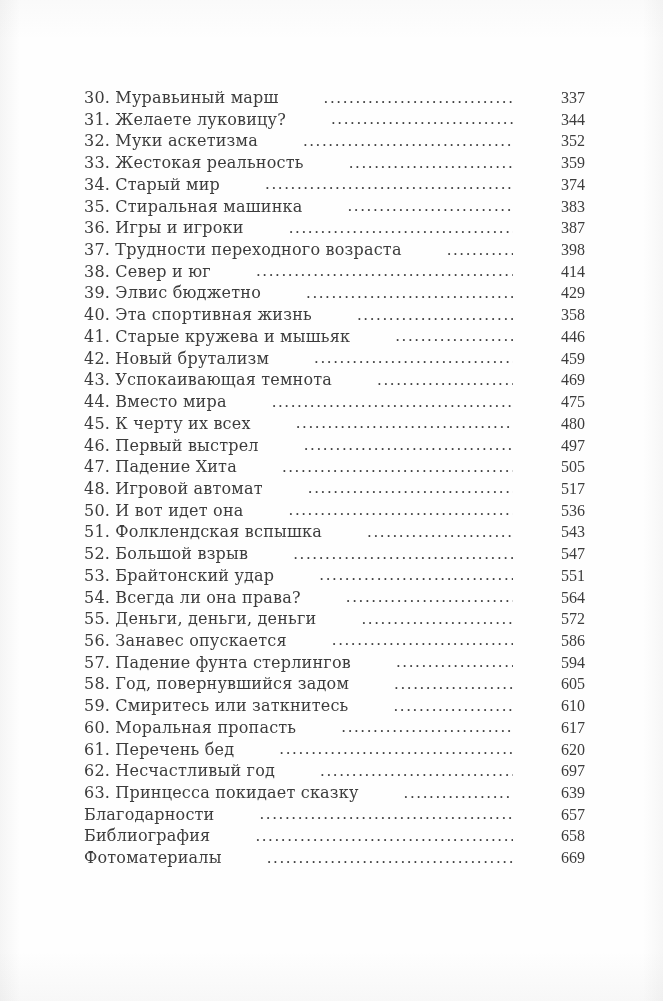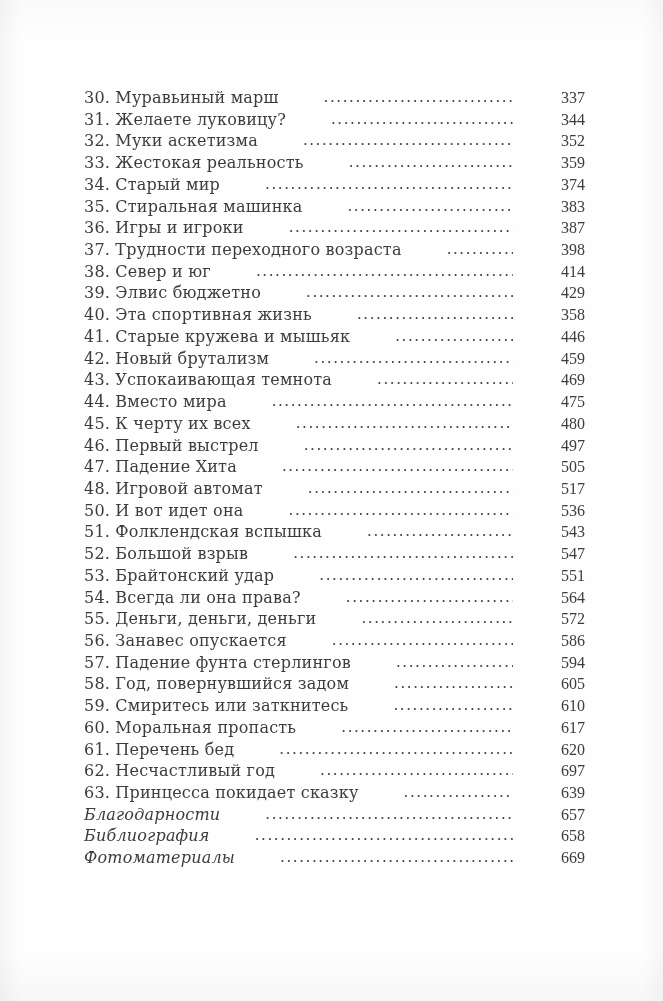--- a/index.html
+++ b/index.html
@@ -21,33 +21,32 @@
     color: #3c3c3c;
   }
   .toc {
     position: absolute;
     left: 84px;
     top: 87px;
     width: 501px;
   }
   .toc-row {
     display: flex;
-    align-items: flex-end;
+    align-items: center;
     height: 21.72px;
     font-size: 16px;
     line-height: 21.72px;
     white-space: nowrap;
     gap: 41px;
   }
   .toc-title {
     flex: 0 0 auto;
     letter-spacing: 0.2px;
   }
   .toc-row.italic .toc-title {
-    font-style: italic;
   }
   .toc-leader {
     flex: 1 1 auto;
     overflow: hidden;
     white-space: nowrap;
     margin-left: 4px;
     margin-right: 4px;
     min-width: 10px;
   }
   .toc-leader::after {

